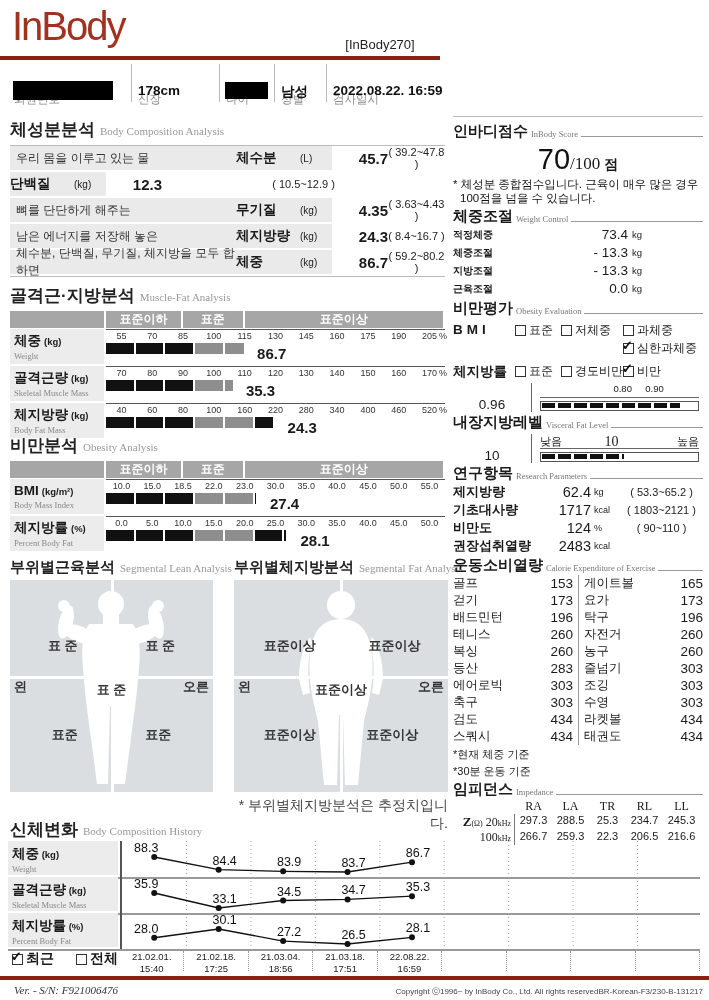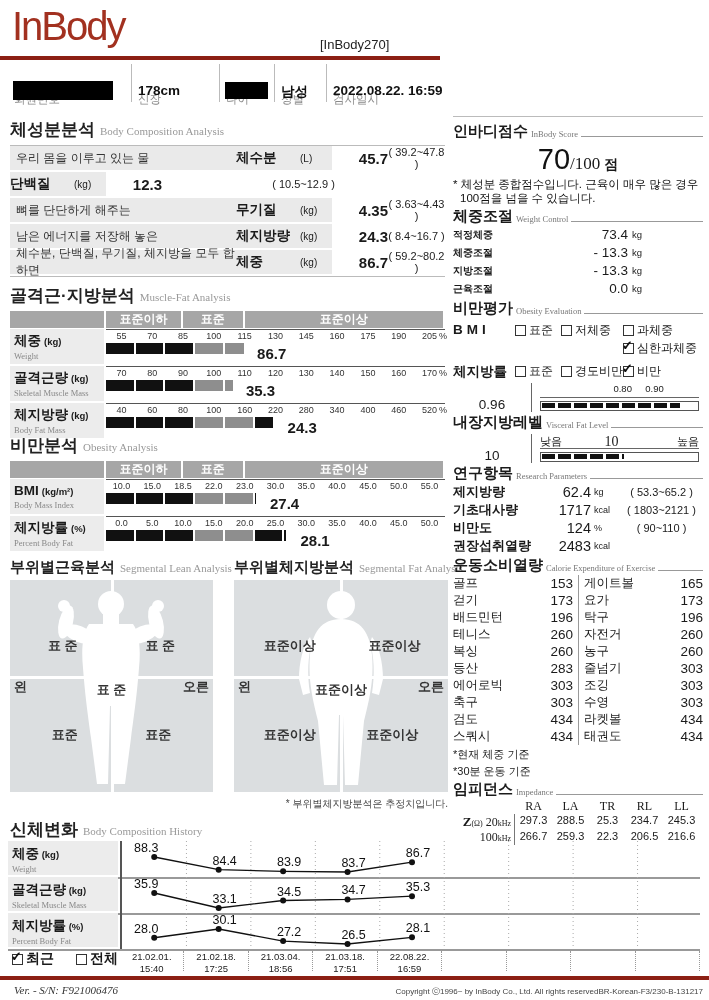--- a/index.html
+++ b/index.html
@@ -1,21 +1,21 @@
 <!DOCTYPE html>
 <html><head>
 <meta charset="utf-8">
 <style>
   html,body{margin:0;padding:0;}
   body{width:709px;height:1000px;position:relative;background:#fff;color:#1a1a1a;
        font-family:"Liberation Sans",sans-serif;overflow:hidden;}
   .abs{position:absolute;}
   
   .logo{left:12px;top:4px;font-size:40px;font-weight:normal;color:#A23120;letter-spacing:-2px;}
-  .model{left:320px;top:37px;width:120px;text-align:left;font-size:13px;color:#222;}
+  .model{left:320px;top:37px;width:120px;text-align:center;font-size:13px;color:#222;}
   .redline{height:4px;background:#8C2014;}
   .info-label{font-size:11.5px;color:#8a8a8a;margin-top:28px;}
   .info-value{font-size:13.5px;font-weight:bold;color:#111;}
   .vsep{width:1px;background:#bbb;}
   .redact{background:#000;}
   
   .sect-title{font-size:17px;font-weight:bold;color:#222;}
   .sect-title.small{font-size:15px;}
   .sect-sub{font-family:"Liberation Serif",serif;font-size:11px;color:#999;margin-left:5px;font-weight:normal;}
   
@@ -44,21 +44,21 @@
   .pctsign{position:absolute;right:-2px;top:1px;font-size:9px;color:#333;}
   .bar-track{position:absolute;left:0;right:12px;top:13px;height:11px;background:#fff;}
   .bar-seg{position:absolute;top:0;height:11px;}
   .bar-val{position:absolute;top:15px;font-size:15px;font-weight:bold;}
   
   .seg-box{position:absolute;background:#DBDEE0;}
   .seg-cross-h{position:absolute;left:0;right:0;height:3px;background:#fff;}
   .seg-cross-v{position:absolute;top:0;bottom:0;width:3px;background:#fff;left:50%;margin-left:-1px;}
   .seg-lbl{position:absolute;font-size:13px;font-weight:bold;color:#333;transform:translate(-50%,-50%);white-space:nowrap;}
   .seg-side{position:absolute;font-size:13px;font-weight:bold;color:#333;top:46%;}
-  .seg-note{font-size:10px;color:#444;}
+  .seg-note{font-size:14px;color:#444;}
   
   .hist-row{position:absolute;left:8px;width:692px;height:36px;border-bottom:2px solid #999;}
   .hist-label{position:absolute;left:0;top:0;width:110px;height:34px;background:#ECECEC;padding:3px 0 0 4px;box-sizing:border-box;}
   .hist-plot{position:absolute;left:112px;top:0;width:580px;height:36px;border-left:2px solid #555;}
   .date-cell{position:absolute;top:2px;height:20px;text-align:center;font-size:9.5px;line-height:1.25;color:#222;border-right:1px dotted #999;box-sizing:border-box;}
   .cbx{display:inline-block;width:9px;height:9px;border:1px solid #333;position:relative;margin-right:3px;background:#fff;vertical-align:middle;}
   .cbx.on::after{content:"✓";position:absolute;left:-2px;top:-6px;font-size:13px;font-weight:bold;color:#111;}
   
   .rcol{position:absolute;left:453px;top:116px;width:250px;border-top:1px solid #bbb;padding-top:4px;box-sizing:border-box;}
   .rtitle{display:flex;align-items:flex-end;margin-top:3px;height:17px;}

